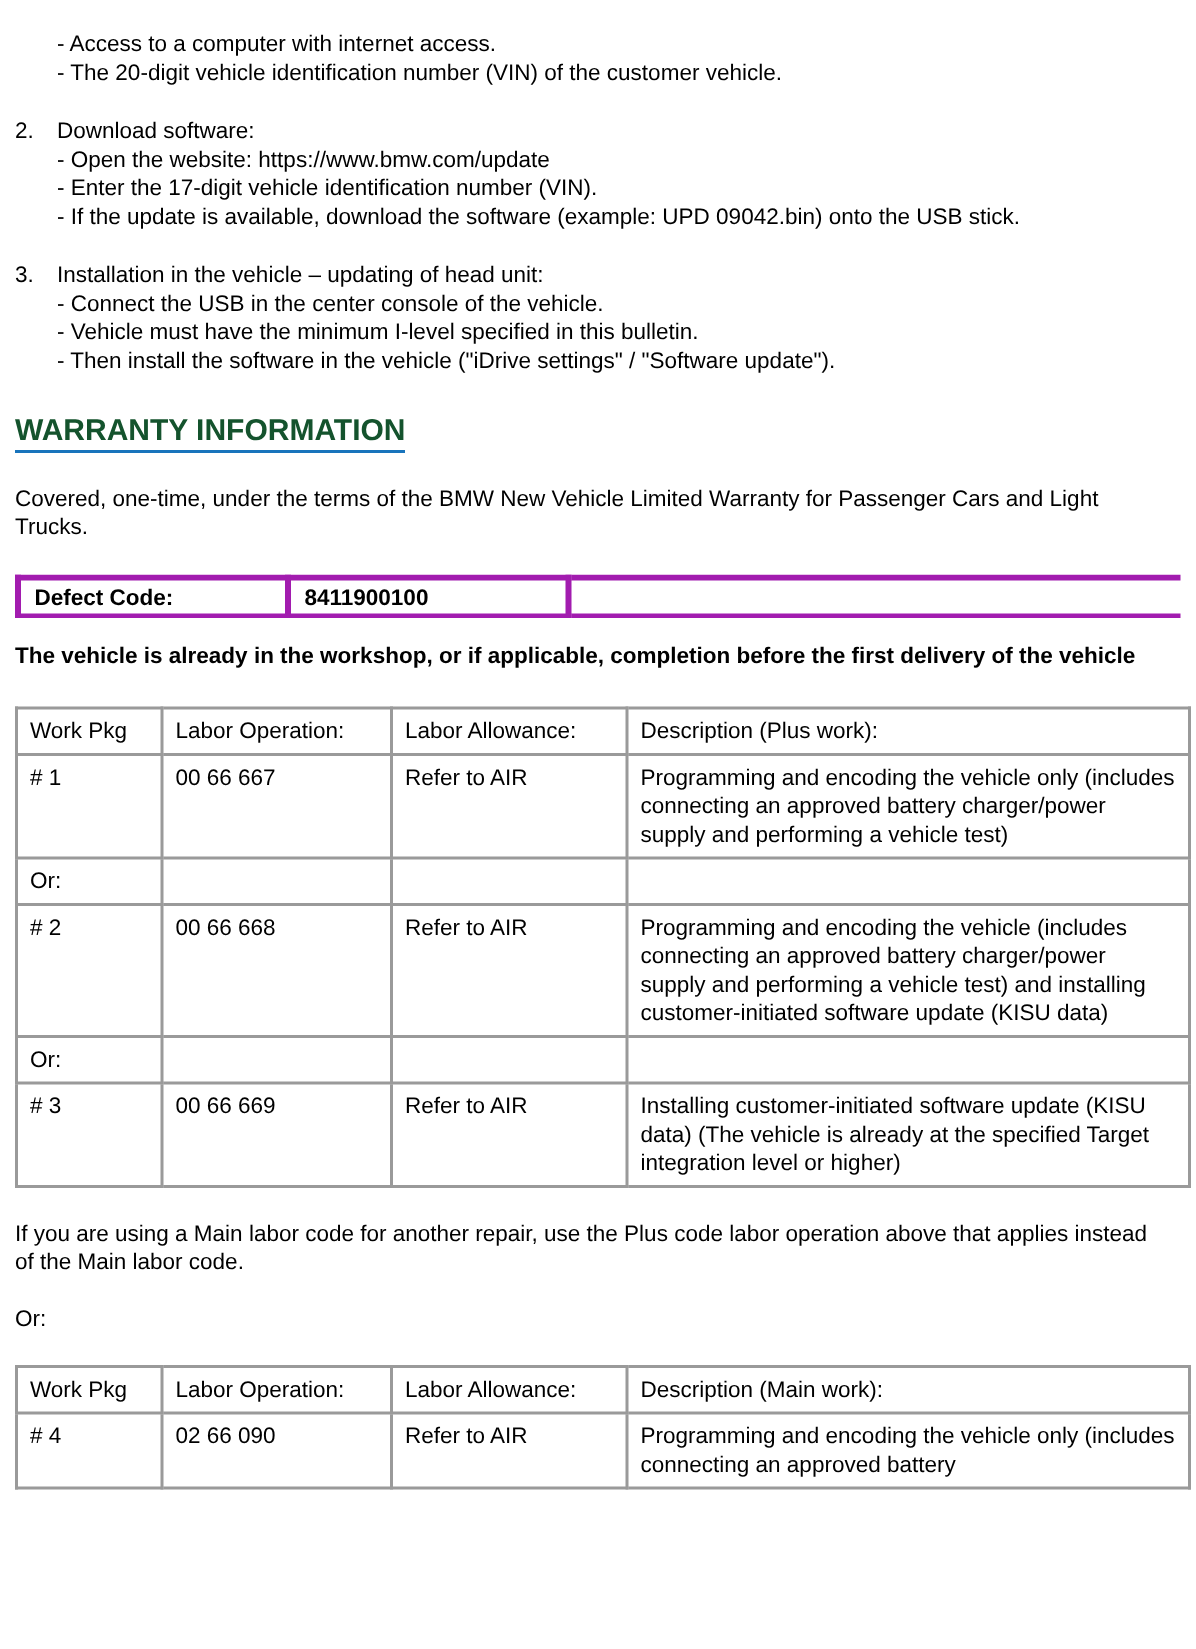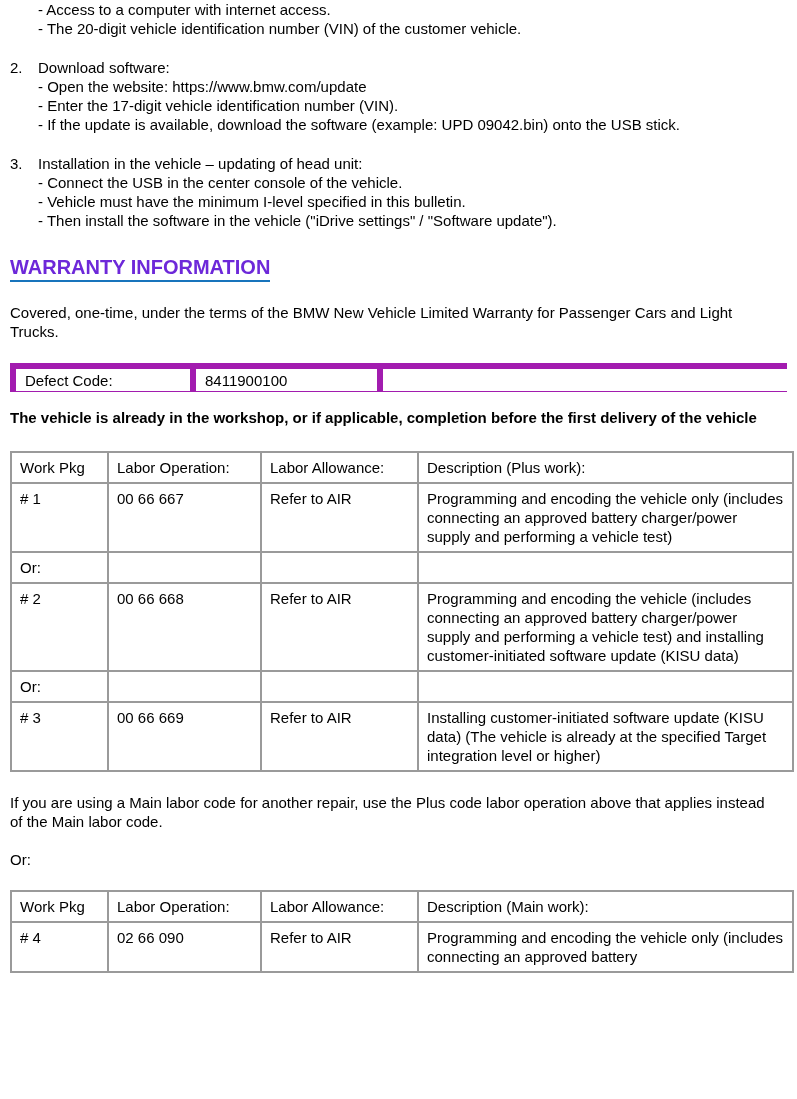--- a/index.html
+++ b/index.html
@@ -12,31 +12,32 @@
     height: 1099px;
     overflow: hidden;
     font-family: "Liberation Sans", sans-serif;
     font-size: 15px;
     line-height: 19px;
     color: #000000;
   }
   .page {
     padding: 0 10px 0 10px;
     box-sizing: border-box;
+    margin-top: 20px;
   }
   .sub-list { padding-left: 28px; }
   .sub-line { white-space: nowrap; }
   .num-row { display: flex; margin-top: 20px; }
   .num { width: 28px; flex: 0 0 28px; }
   .section-heading {
     margin-top: 25px;
     font-size: 20px;
     line-height: 24px;
     font-weight: bold;
-    color: #6d28d9;
+    color: #14532d;
   }
   .section-heading span {
     display: inline-block;
     border-bottom: 2px solid #1874BC;
     padding-bottom: 1px;
   }
   .para {
     margin-top: 21px;
     max-width: 755px;
   }
@@ -50,22 +51,22 @@
     margin-top: 22px;
     height: 29px;
     overflow: hidden;
   }
   table.defect {
     border-collapse: collapse;
     table-layout: fixed;
     width: 780px;
   }
   table.defect td {
-    border: 6px solid #a21caf;
-    font-weight: normal;
+    border: 4px solid #a21caf;
+    font-weight: bold;
     padding: 1px 9px;
     height: 20px;
     overflow: hidden;
     white-space: nowrap;
   }
   table.defect tr.stub td { height: 12px; }
   
   table.work {
     border-collapse: collapse;
     table-layout: fixed;

